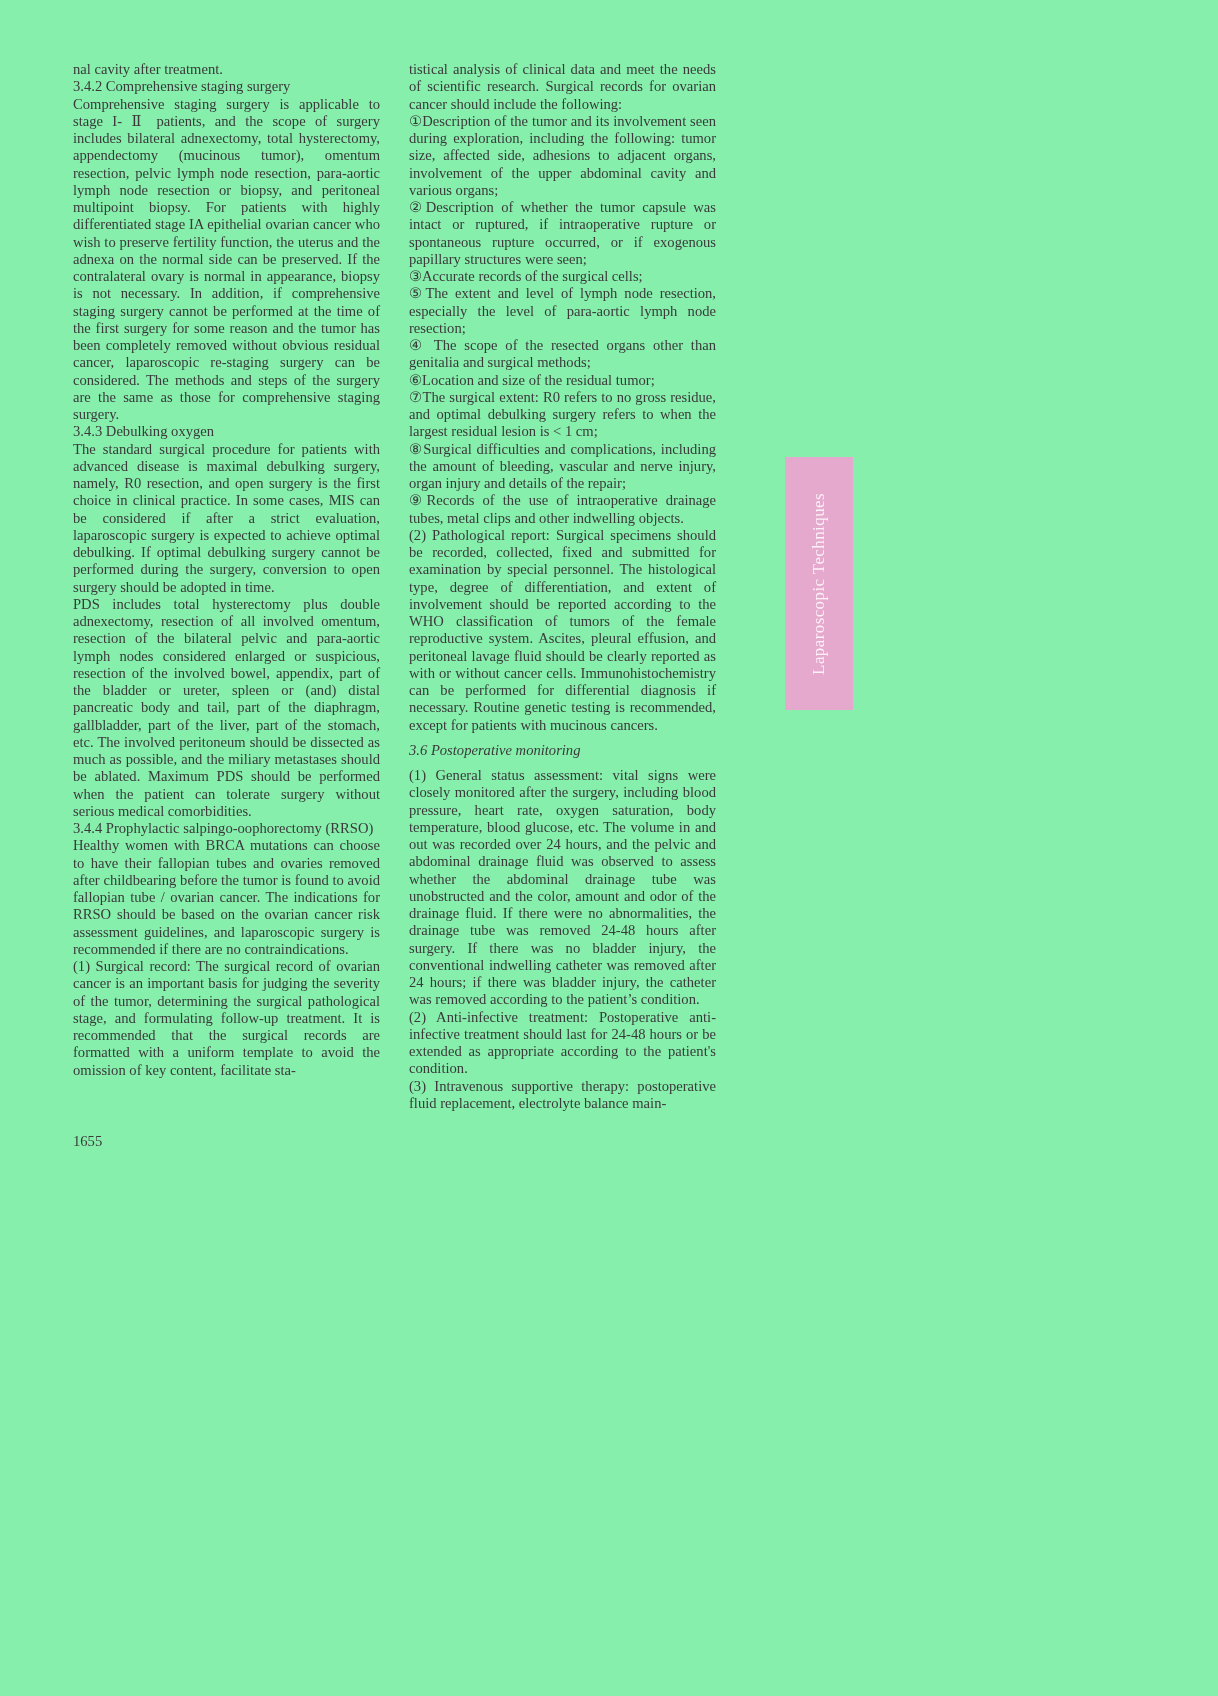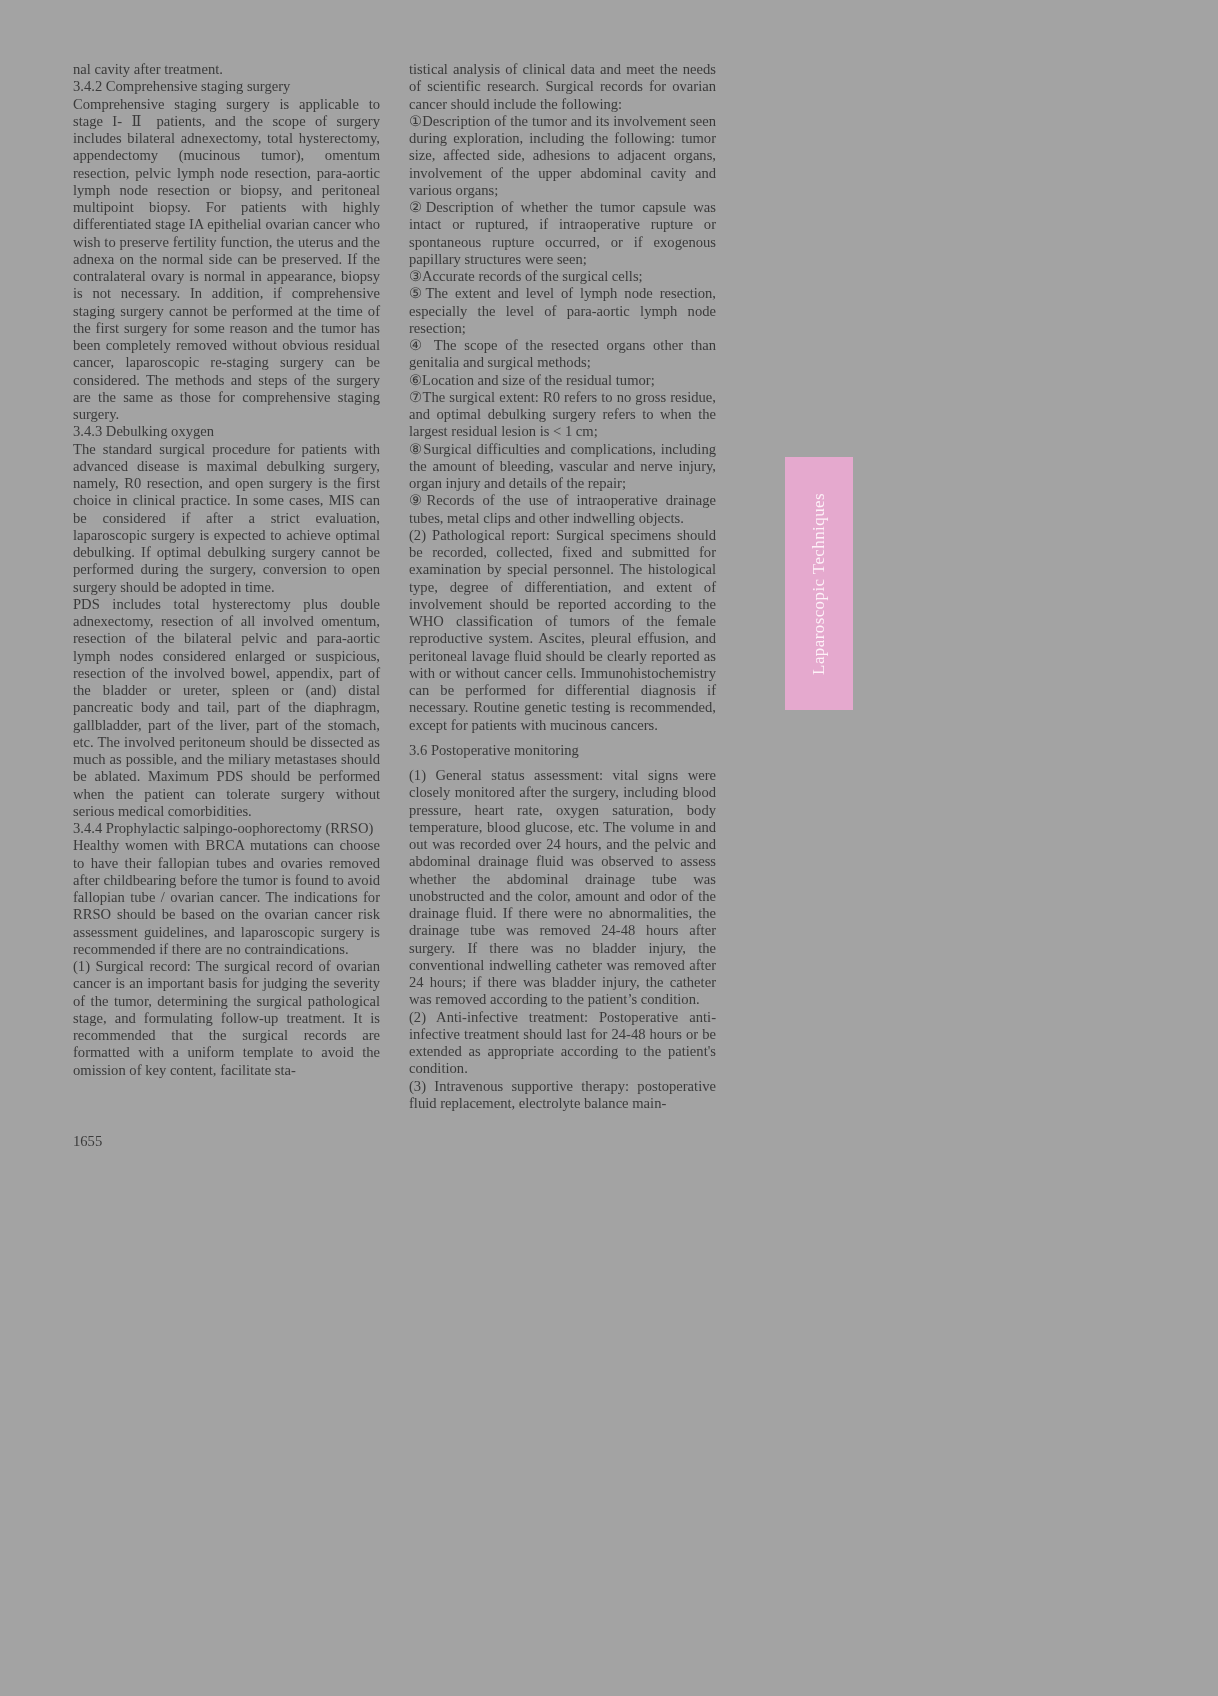--- a/index.html
+++ b/index.html
@@ -1,20 +1,20 @@
 <!DOCTYPE html>
 <html><head>
 <meta charset="utf-8">
 <style>
   html, body { margin: 0; padding: 0; background: #ffffff; }
   .page {
     position: relative;
     width: 1218px;
     height: 1696px;
-    background: #a3a3a3;
+    background: #86efac;
     font-family: "Liberation Serif", "DejaVu Serif", serif;
     color: #3a3a3a;
     overflow: hidden;
   }
   .content {
     position: absolute;
     left: 73px;
     top: 61px;
     width: 644px;
     display: flex;
@@ -27,20 +27,21 @@
     line-height: 17.25px;
   }
   .para {
     margin: 0;
     text-align: justify;
     text-justify: inter-word;
   }
   .heading {
     margin: 8px 0;
     text-align: justify;
+    font-style: italic;
   }
   .side-tab {
     position: absolute;
     left: 785px;
     top: 457px;
     width: 68px;
     height: 253px;
     background: #e5a9ce;
     display: flex;
     align-items: center;

